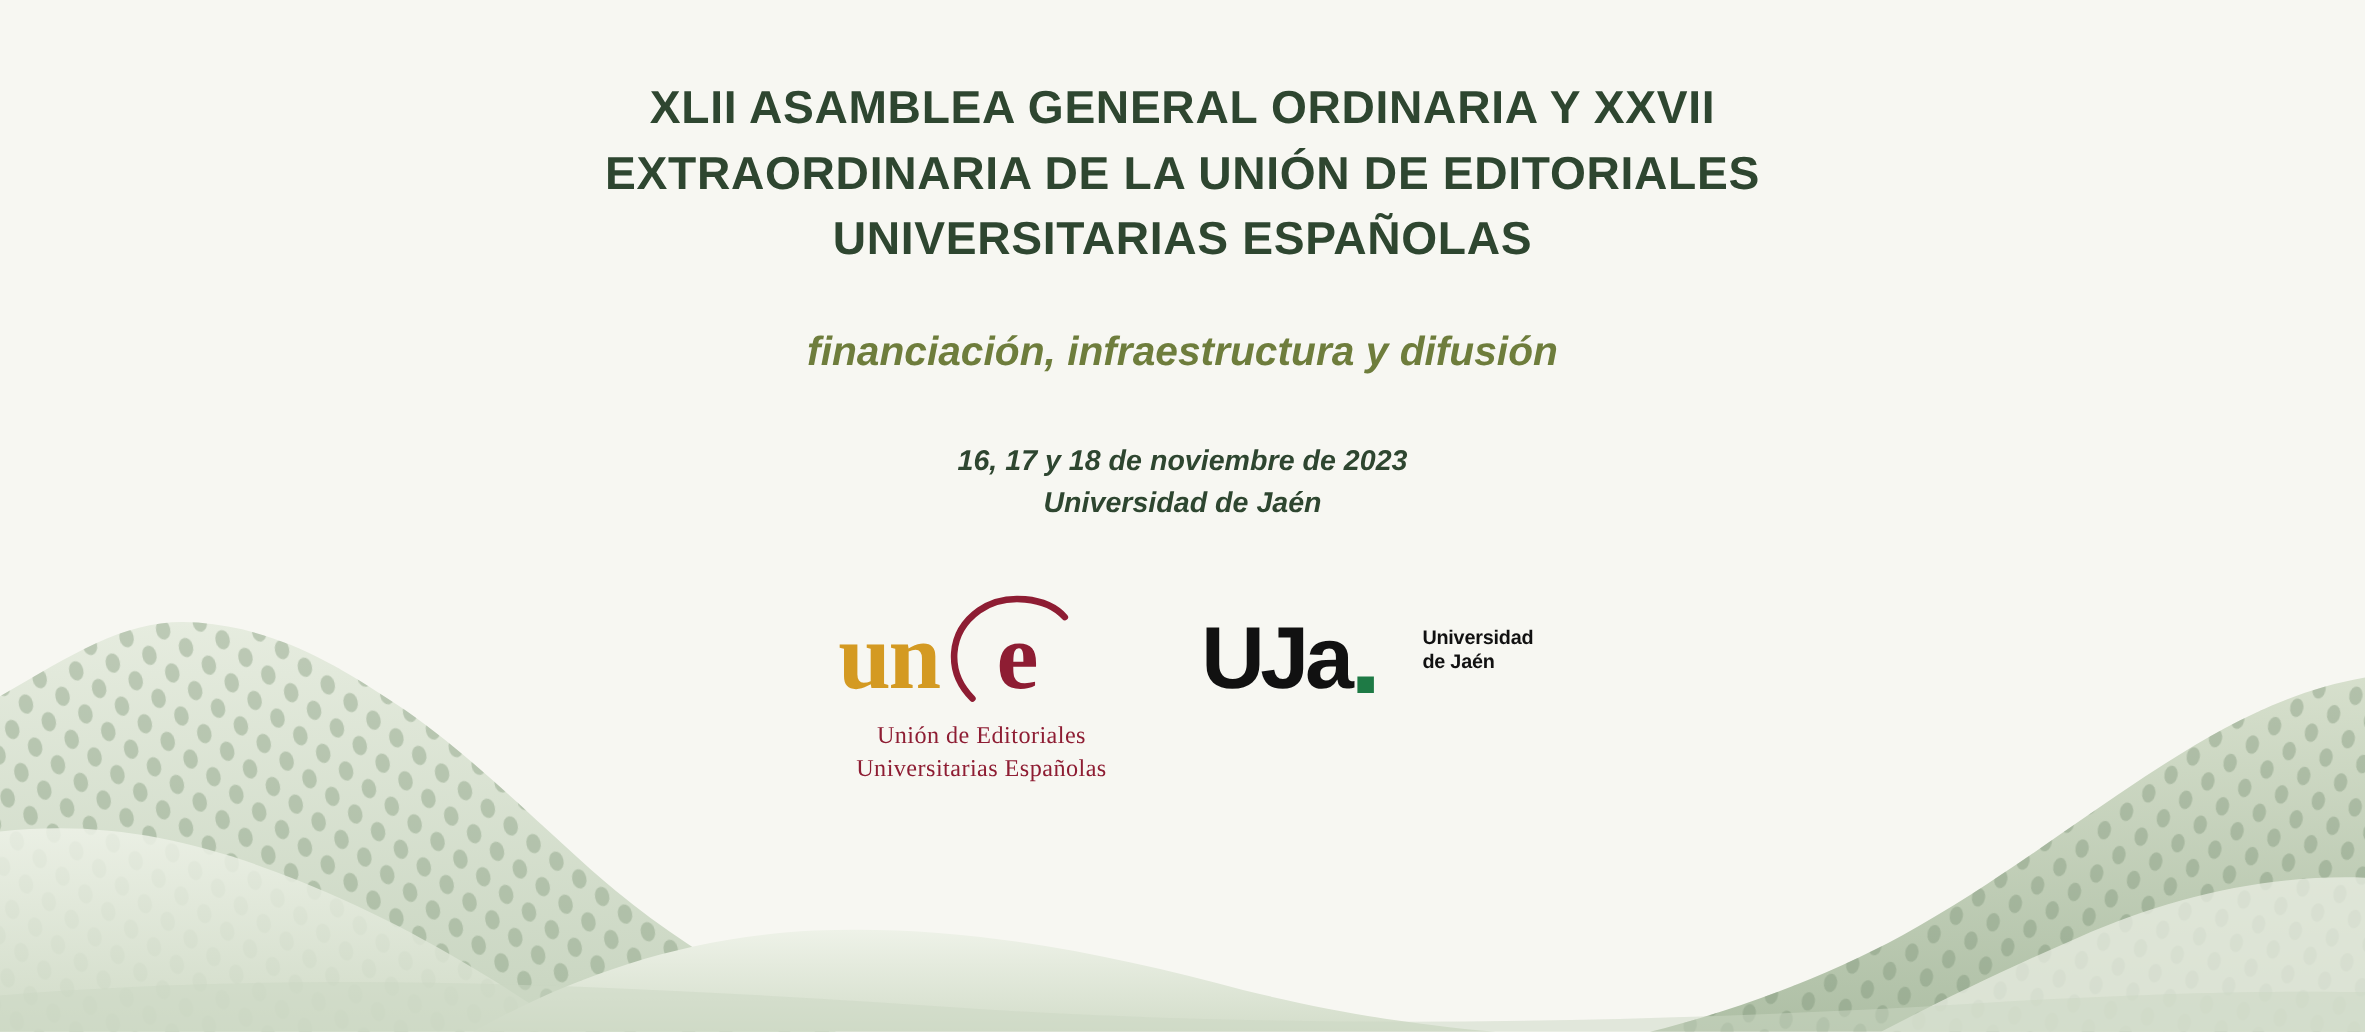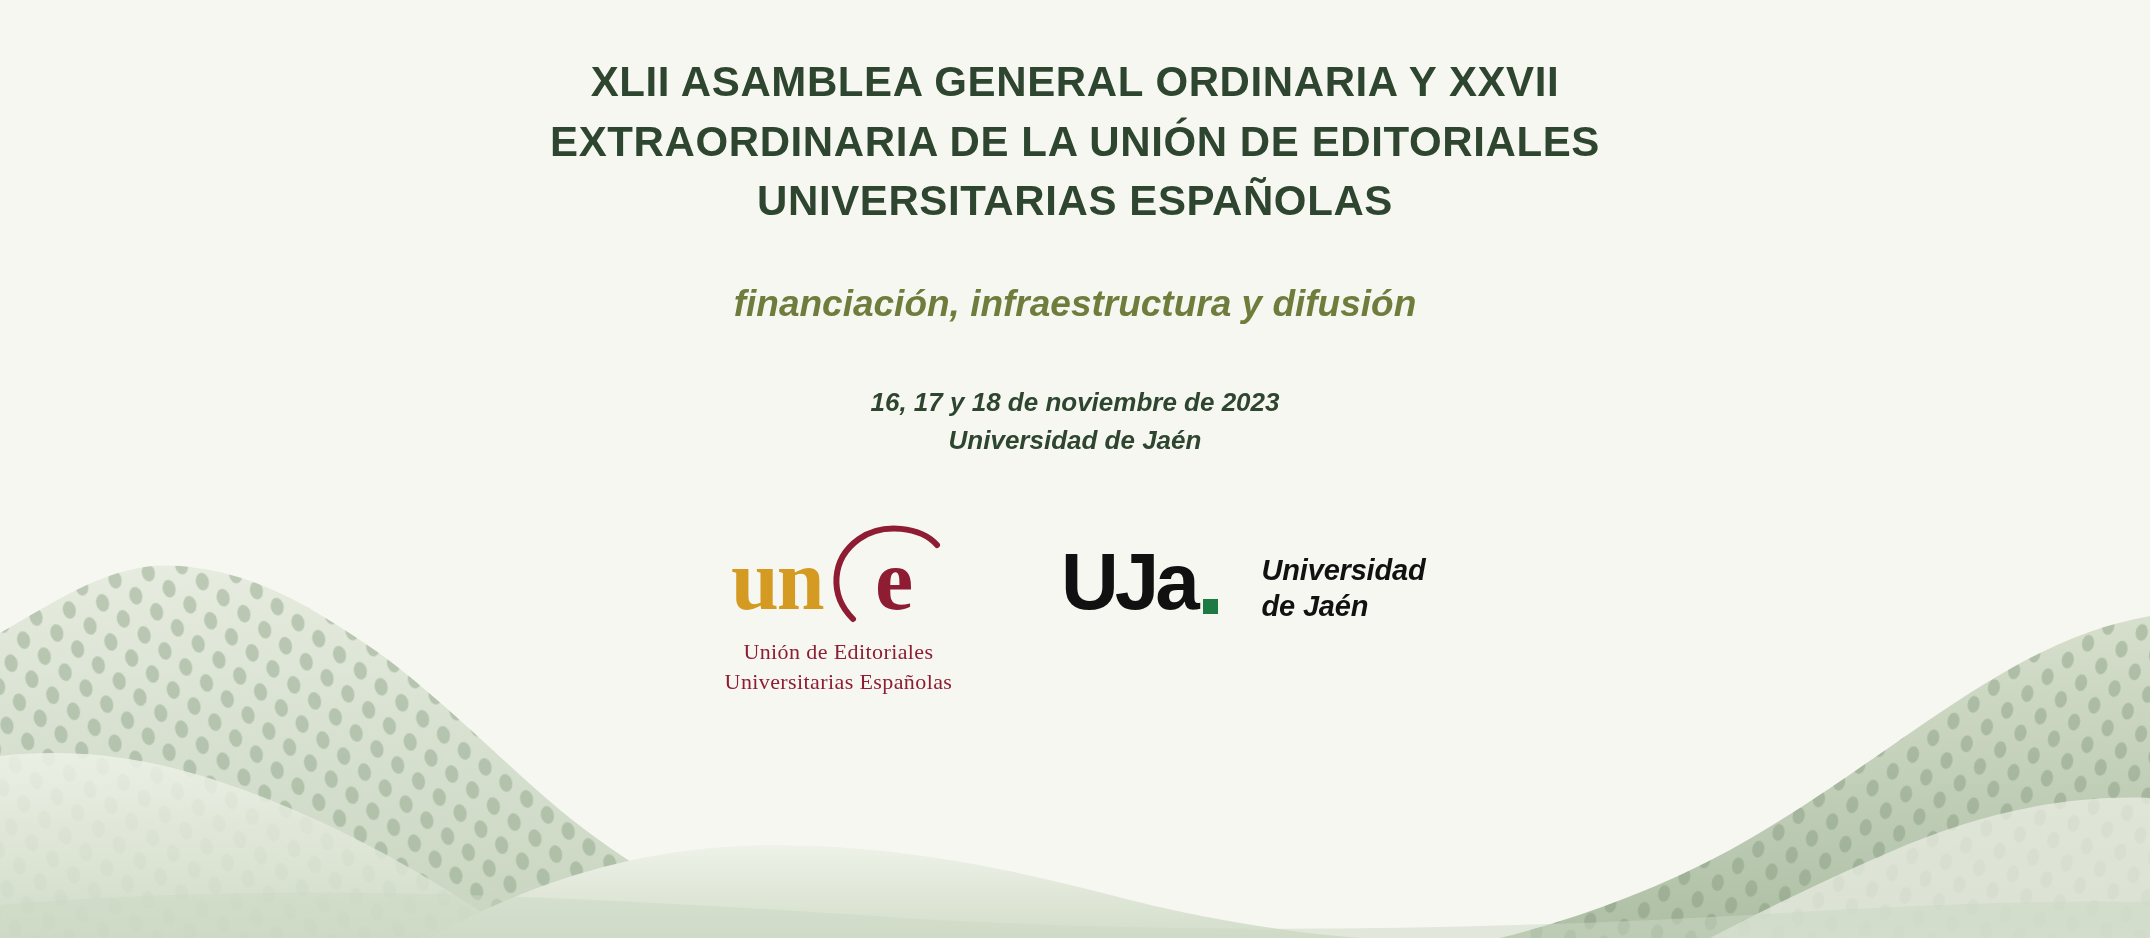--- a/index.html
+++ b/index.html
@@ -32,21 +32,21 @@
     z-index: 2;
     width: 2150px;
     height: 938px;
     box-sizing: border-box;
     display: flex;
     flex-direction: column;
     align-items: center;
   }
 
   .title-block {
-    margin-top: 52px;
+    margin-top: 68px;
     width: 1560px;
     text-align: center;
   }
   .title-line {
     font-size: 42px;
     font-weight: bold;
     letter-spacing: 0.6px;
     color: #2e4630;
     line-height: 1.42;
     text-transform: uppercase;
@@ -82,21 +82,21 @@
     display: flex;
     align-items: flex-start;
     justify-content: center;
     gap: 86px;
   }
 
   
   .une-logo {
     display: flex;
     flex-direction: column;
-    align-items: flex-start;
+    align-items: flex-end;
   }
   .une-mark {
     width: 250px;
     height: 108px;
   }
   .une-caption {
     margin-top: 6px;
     text-align: center;
     font-family: "Liberation Serif", serif;
     color: #8e1d33;
@@ -109,26 +109,25 @@
   
   .uja-logo {
     display: flex;
     align-items: flex-start;
     gap: 26px;
     padding-top: 16px;
   }
   .uja-mark { width: 175px; height: 86px; }
   .uja-text {
     padding-top: 14px;
-    font-size: 29px;
+    font-size: 18px;
     font-weight: bold;
     color: #111111;
     line-height: 1.22;
     letter-spacing: -0.2px;
-    font-style: italic;
   }
 </style>
 </head>
 <body>
 
 <svg id="bg-art" viewBox="0 0 2150 938" preserveAspectRatio="none" aria-hidden="true">
   <defs>
     <pattern id="dots" width="34" height="40" patternUnits="userSpaceOnUse" patternTransform="rotate(-12)">
       <ellipse cx="9" cy="11" rx="6.5" ry="9" fill="#8aa182" opacity="0.45"></ellipse>
       <ellipse cx="26" cy="31" rx="6.5" ry="9" fill="#8aa182" opacity="0.45"></ellipse>

